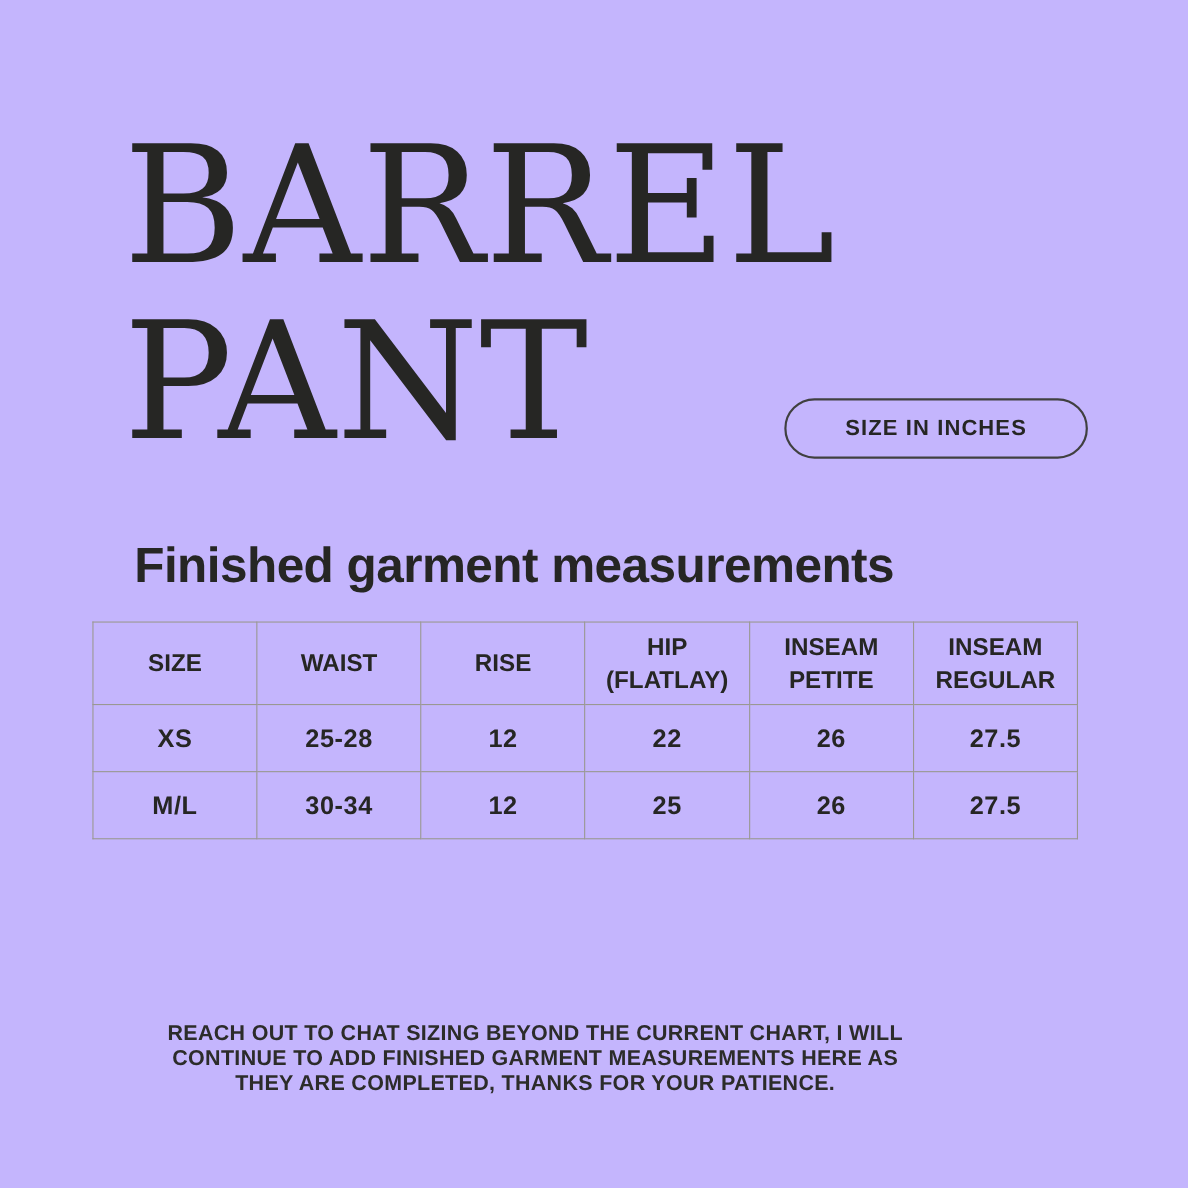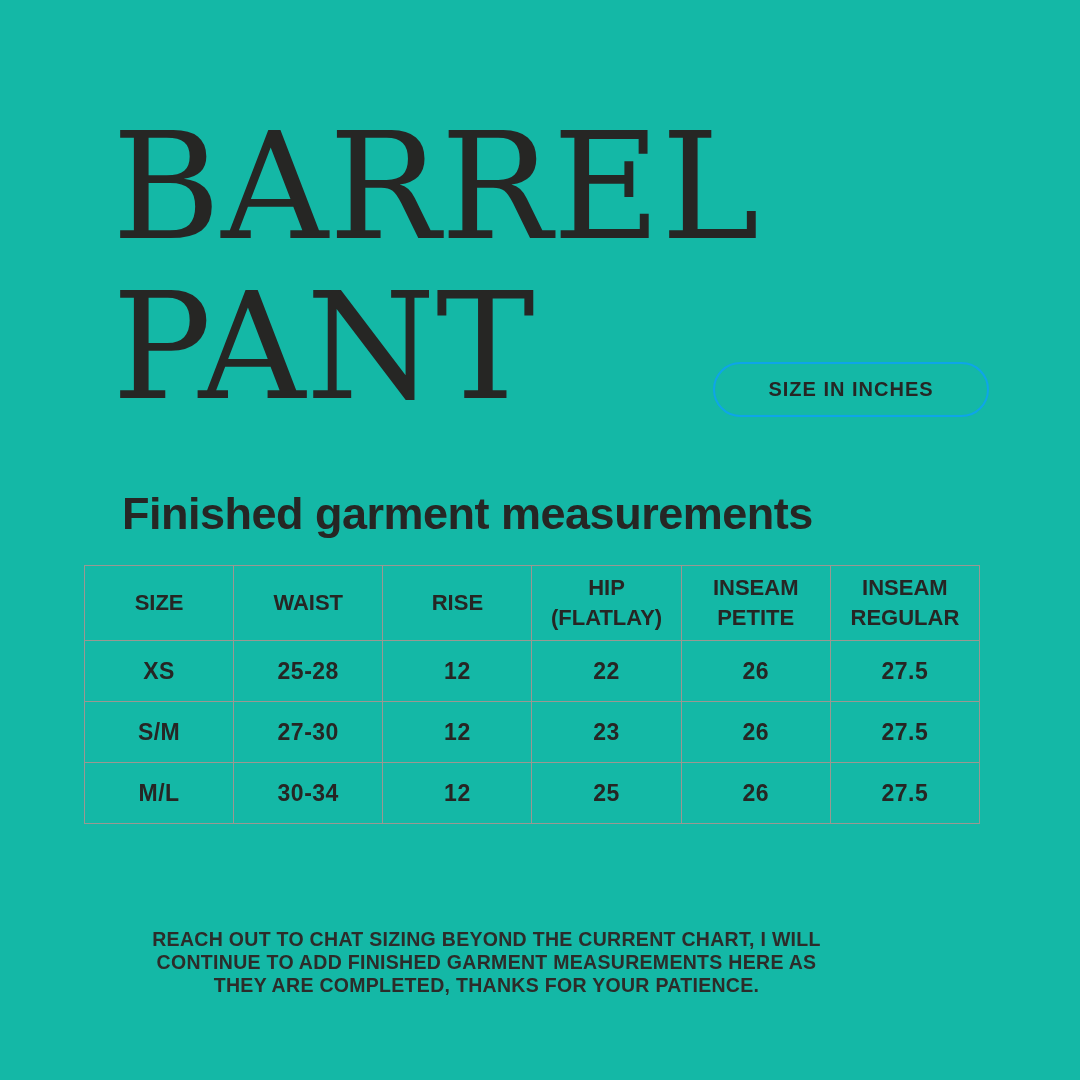--- a/index.html
+++ b/index.html
@@ -3,21 +3,21 @@
 <meta charset="utf-8">
 <style>
   html, body {
     margin: 0;
     padding: 0;
   }
   .canvas {
     position: relative;
     width: 1080px;
     height: 1080px;
-    background: #14b8a6;
+    background: #c4b5fd;
     overflow: hidden;
     font-family: "Liberation Sans", sans-serif;
     color: #262624;
   }
   .title {
     position: absolute;
     left: 112px;
     top: 108px;
     font-family: "DejaVu Serif", serif;
     font-weight: 500;
@@ -26,21 +26,21 @@
     letter-spacing: 0.5px;
     color: #262624;
     white-space: pre-line;
   }
   .pill {
     position: absolute;
     left: 713px;
     top: 362px;
     width: 276px;
     height: 55px;
-    border: 2px solid #0ea5e9;
+    border: 2px solid #404040;
     border-radius: 28px;
     box-sizing: border-box;
     display: flex;
     align-items: center;
     justify-content: center;
     font-size: 20px;
     font-weight: bold;
     letter-spacing: 1px;
     color: #262624;
   }
@@ -120,28 +120,20 @@
     <tbody>
       <tr>
         <td>XS</td>
         <td>25-28</td>
         <td>12</td>
         <td>22</td>
         <td>26</td>
         <td>27.5</td>
       </tr>
       <tr>
-        <td>S/M</td>
-        <td>27-30</td>
-        <td>12</td>
-        <td>23</td>
-        <td>26</td>
-        <td>27.5</td>
-      </tr>
-      <tr>
         <td>M/L</td>
         <td>30-34</td>
         <td>12</td>
         <td>25</td>
         <td>26</td>
         <td>27.5</td>
       </tr>
     </tbody>
   </table>
 

